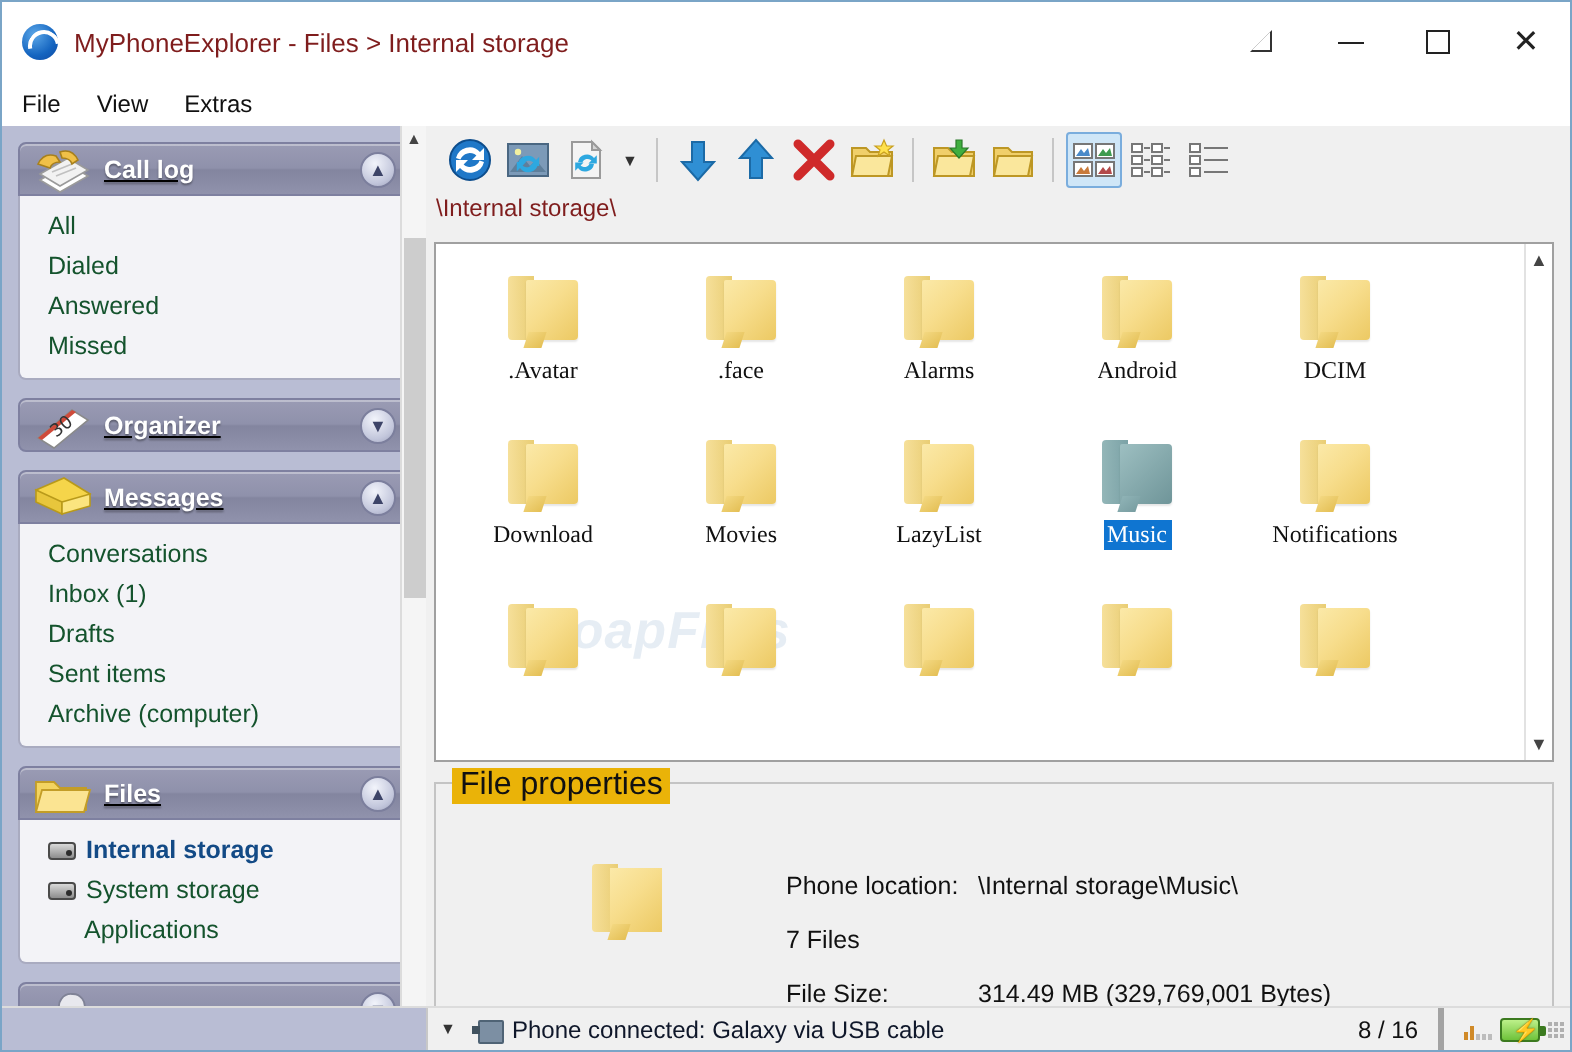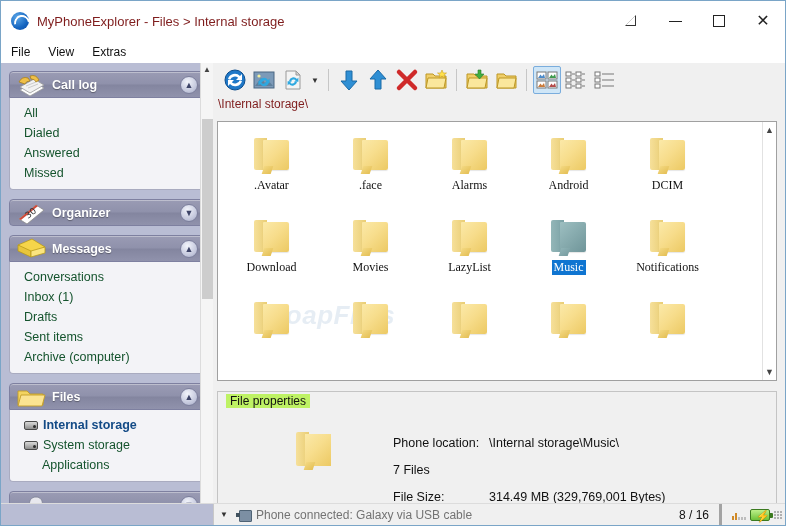--- a/index.html
+++ b/index.html
@@ -70,20 +70,21 @@
     border-right:0;
   }
   .sb-inner{ position:absolute; left:0; top:0; width:212px; padding:8px 8px 0 8px; }
   .panel{ margin-bottom:9px; }
   .panel-head{
     height:27px; display:flex; align-items:center;
     background:linear-gradient(to bottom,#9a9bb4 0%, #8f91ab 48%, #83859f 52%, #9092ac 100%);
     border:1px solid #7e80a0; border-radius:4px 4px 0 0;
     padding-left:6px; position:relative;
     box-shadow:inset 0 1px 0 rgba(255,255,255,.35);
+    text-decoration:underline;
   }
   .panel-head.solo{ border-radius:4px; }
   .panel-title{
     color:#fff; font-weight:bold; font-size:12.5px;
     text-shadow:0 1px 1px rgba(0,0,0,.35); margin-left:36px;
   }
   .panel-chev{
     position:absolute; right:6px; top:4px; width:18px; height:18px;
     border-radius:50%;
     background:radial-gradient(circle at 40% 30%, #f2f4fb 0%, #c3c7dc 65%, #9fa3bd 100%);
@@ -202,22 +203,22 @@
     height:16px; display:flex; align-items:center; justify-content:center;
     font-size:9px; color:#444;
   }
   .ps-arrow.bot{ position:absolute; bottom:0; left:0; right:0; }
   
   .props{
     position:absolute; left:4px; right:8px; top:328px; height:150px;
     border:1px solid #c4c4c4; background:#f0f0f0;
   }
   .props-legend{
-    position:absolute; left:8px; top:-8px; background:#bef264;
-    padding:0 4px; font-size:12px; color:#111;margin-top:10px;
+    position:absolute; left:8px; top:-8px; background:#eab308;
+    padding:0 4px; font-size:16px; color:#111;
   }
   .props-folder{ position:absolute; left:78px; top:38px; width:38px; height:40px; }
   .props-folder .tab{
     position:absolute; left:0; top:2px; width:13px; height:34px;
     background:linear-gradient(to right,#f6e09a,#e9cd74); border-radius:2px 0 0 2px;
   }
   .props-folder .front{
     position:absolute; left:9px; top:4px; width:26px; height:32px;
     background:linear-gradient(135deg,#fbe9a8 0%,#f7dd8c 45%,#ecc963 100%);
   }
@@ -245,21 +246,21 @@
     width:14px; height:10px; position:relative; flex:none;
   }
   .plug-ico::before{
     content:""; position:absolute; left:3px; top:0; width:11px; height:10px;
     background:#7c8fa3; border:1px solid #4f6375; border-radius:1px;
   }
   .plug-ico::after{
     content:""; position:absolute; left:0; top:3px; width:4px; height:4px;
     background:#41525f;
   }
-  .sbar-text{ font-size:12px; color:#737373; white-space:nowrap; }
+  .sbar-text{ font-size:12px; color:#0f172a; white-space:nowrap; }
   .sbar-count{
     margin-left:auto; font-size:12px; color:#111; padding-right:10px;
     border-right:3px solid #a3a3a3; height:22px; display:flex; align-items:center;
   }
   .sbar-icons{ display:flex; align-items:center; gap:4px; padding:0 4px; }
   .bars{ display:flex; align-items:flex-end; gap:1px; height:10px; }
   .bars i{ display:block; width:2px; background:#d08a28; }
   .bars i:nth-child(1){height:4px;} .bars i:nth-child(2){height:7px;}
   .bars i:nth-child(3){height:3px;background:#bdbdbd;}
   .bars i:nth-child(4){height:3px;background:#bdbdbd;}

